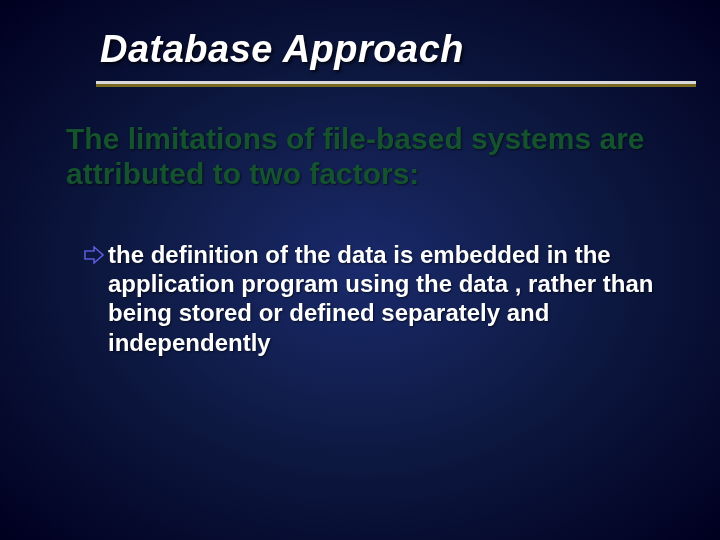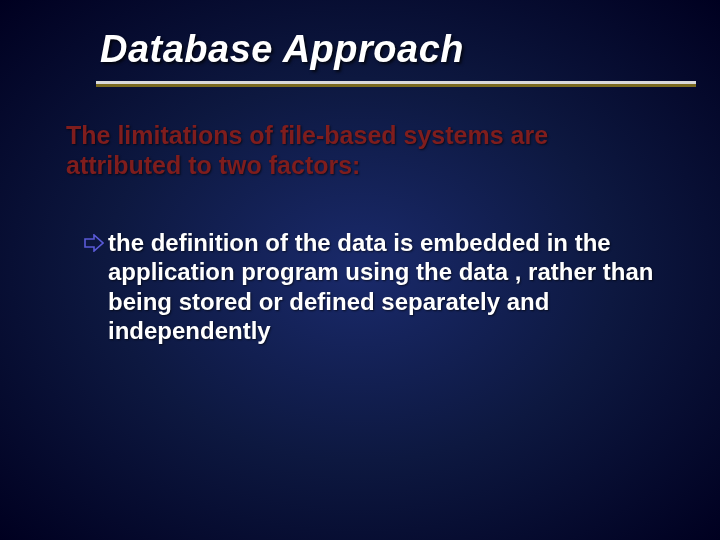--- a/index.html
+++ b/index.html
@@ -41,23 +41,23 @@
   .rule .bottom-line {
     height: 3px;
     background: #7a6a1f;
     width: 100%;
     margin-top: 0px;
   }
   .content {
     padding: 34px 56px 0 66px;
   }
   .intro {
-    font-size: 25px;
+    font-size: 30px;
     font-weight: bold;
-    color: #7f1d1d;
+    color: #14532d;
     line-height: 1.18;
     text-shadow: 1px 1px 2px rgba(0,0,0,0.6);
   }
   .bullets {
     margin-top: 48px;
   }
   .bullet {
     display: flex;
     align-items: flex-start;
     margin-bottom: 34px;

